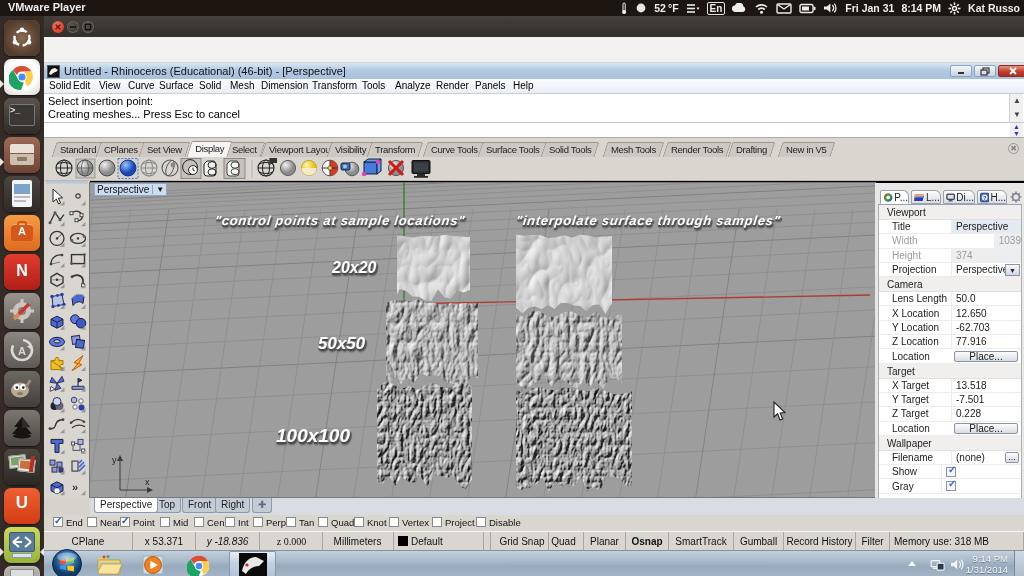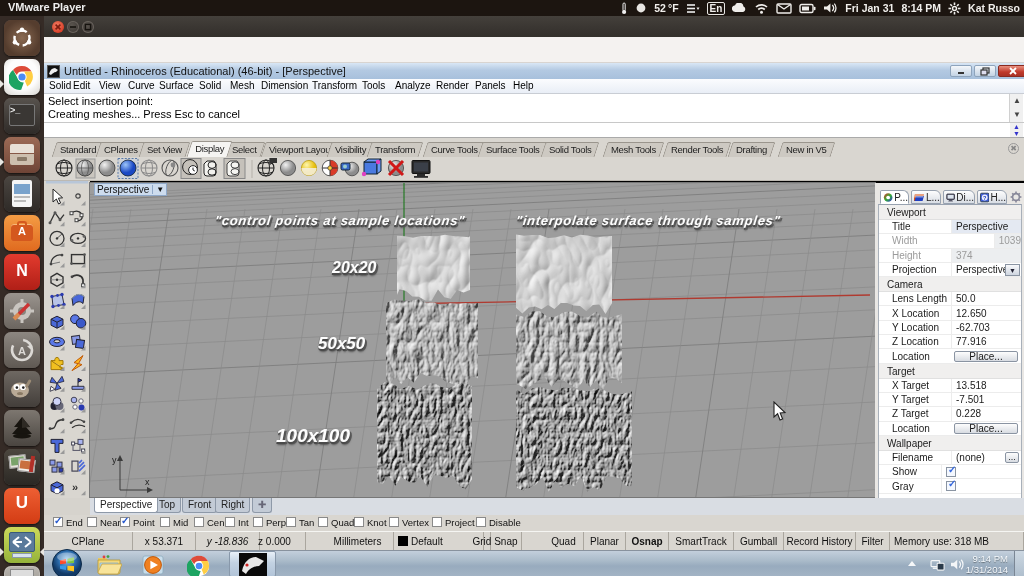--- a/index.html
+++ b/index.html
@@ -938,27 +938,27 @@
     <span class="abs" style="left:358px;top:2px;font-size:9.5px;">Vertex</span>
     <span class="cb" style="position:absolute;left:388px;top:2px;margin:0;"></span>
     <span class="abs" style="left:401px;top:2px;font-size:9.5px;">Project</span>
     <span class="cb" style="position:absolute;left:432px;top:2px;margin:0;"></span>
     <span class="abs" style="left:445px;top:2px;font-size:9.5px;">Disable</span>
   </div>
 <div id="sbar" class="abs">
     <div class="cell" style="left:0px;width:89px;">CPlane</div>
     <div class="cell" style="left:89px;width:63px;">x 53.371</div>
     <div class="cell" style="left:152px;width:64px;font-style:italic;">y -18.836</div>
-    <div class="cell" style="left:200px;width:62px;">z 0.000</div>
+    <div class="cell" style="left:217px;width:62px;font-family:Liberation Serif, serif;">z 0.000</div>
     <div class="cell" style="left:278px;width:72px;">Millimeters</div>
     <div class="cell" style="left:350px;width:90px;">
       <div style="display:flex;align-items:center;justify-content:flex-start;width:100%;padding-left:4px;"><span style="display:inline-block;width:10px;height:10px;background:#000;margin-right:3px;"></span>Default</div>
     </div>
     <div class="cell" style="left:440px;width:7px;"></div>
-    <div class="cell" style="left:425px;width:53px;text-align:center;">Grid Snap</div>
+    <div class="cell" style="left:452px;width:53px;text-align:center;">Grid Snap</div>
     <div class="cell" style="left:500px;width:40px;">Quad</div>
     <div class="cell" style="left:540px;width:42px;">Planar</div>
     <div class="cell" style="left:582px;width:43px;">
       <b>Osnap</b>
     </div>
     <div class="cell" style="left:625px;width:65px;">SmartTrack</div>
     <div class="cell" style="left:690px;width:50px;">Gumball</div>
     <div class="cell" style="left:740px;width:72px;">Record History</div>
     <div class="cell" style="left:812px;width:34px;">Filter</div>
     <div class="cell" style="left:846px;width:134px;">

